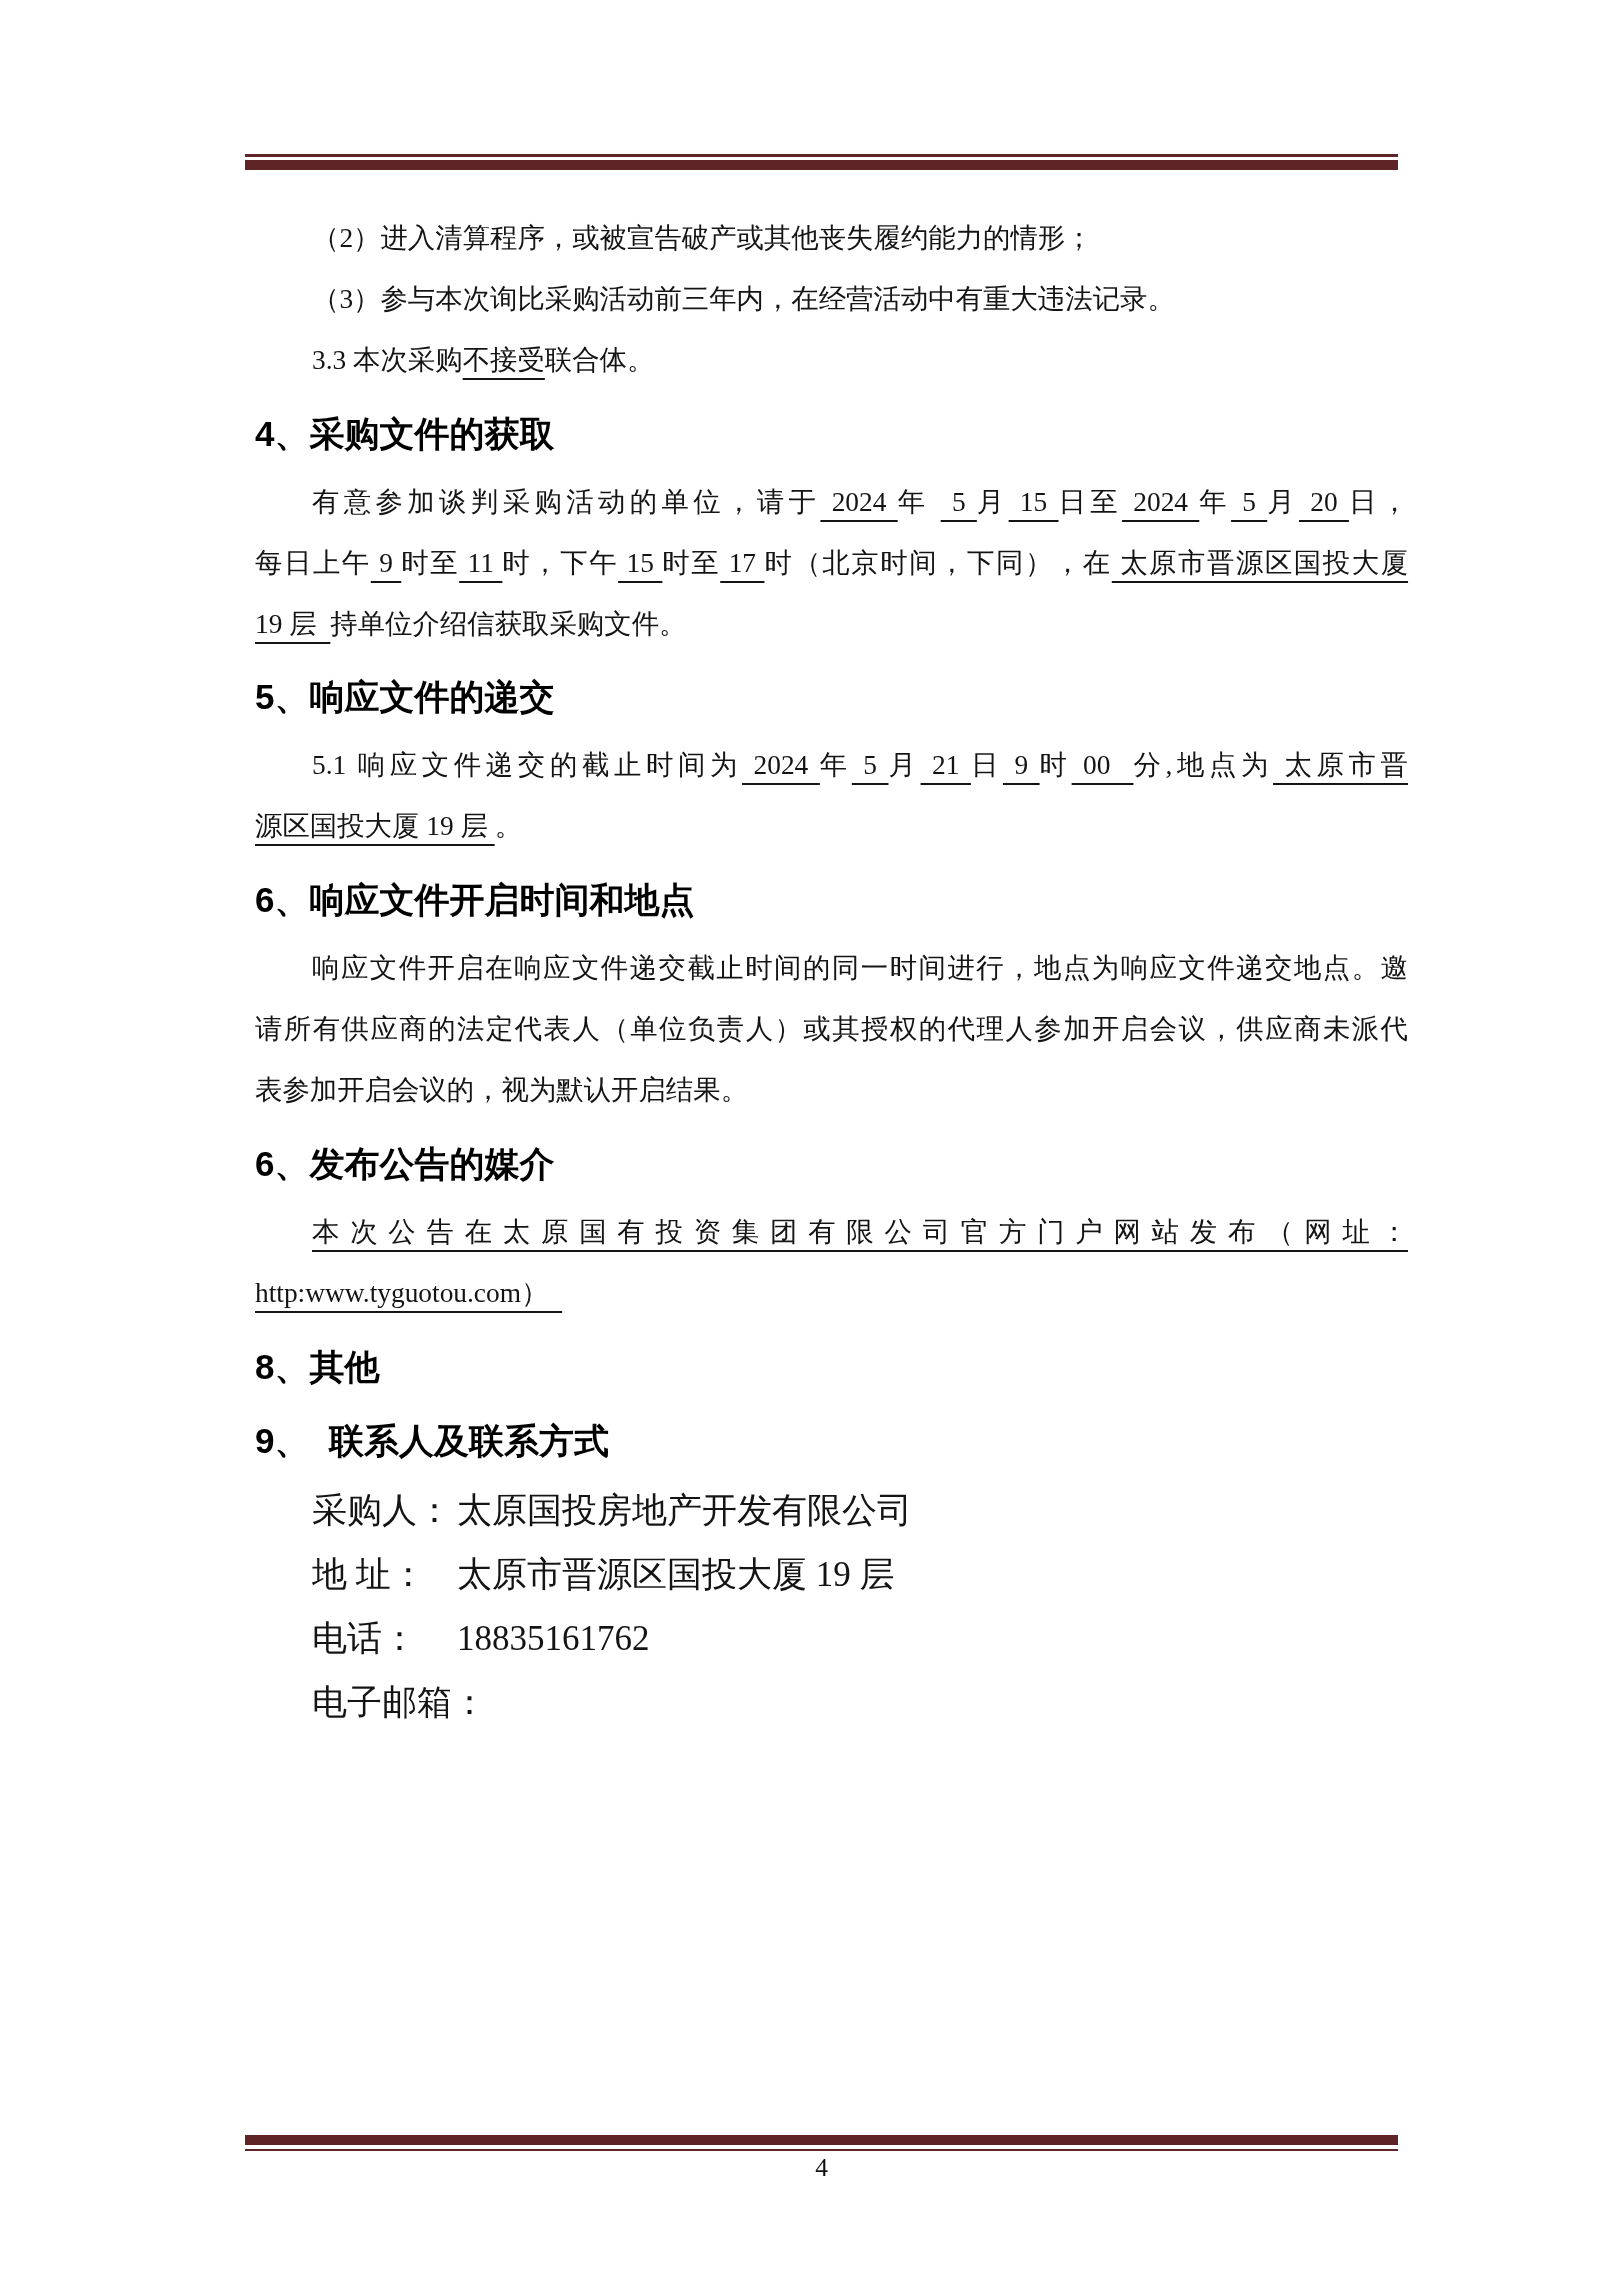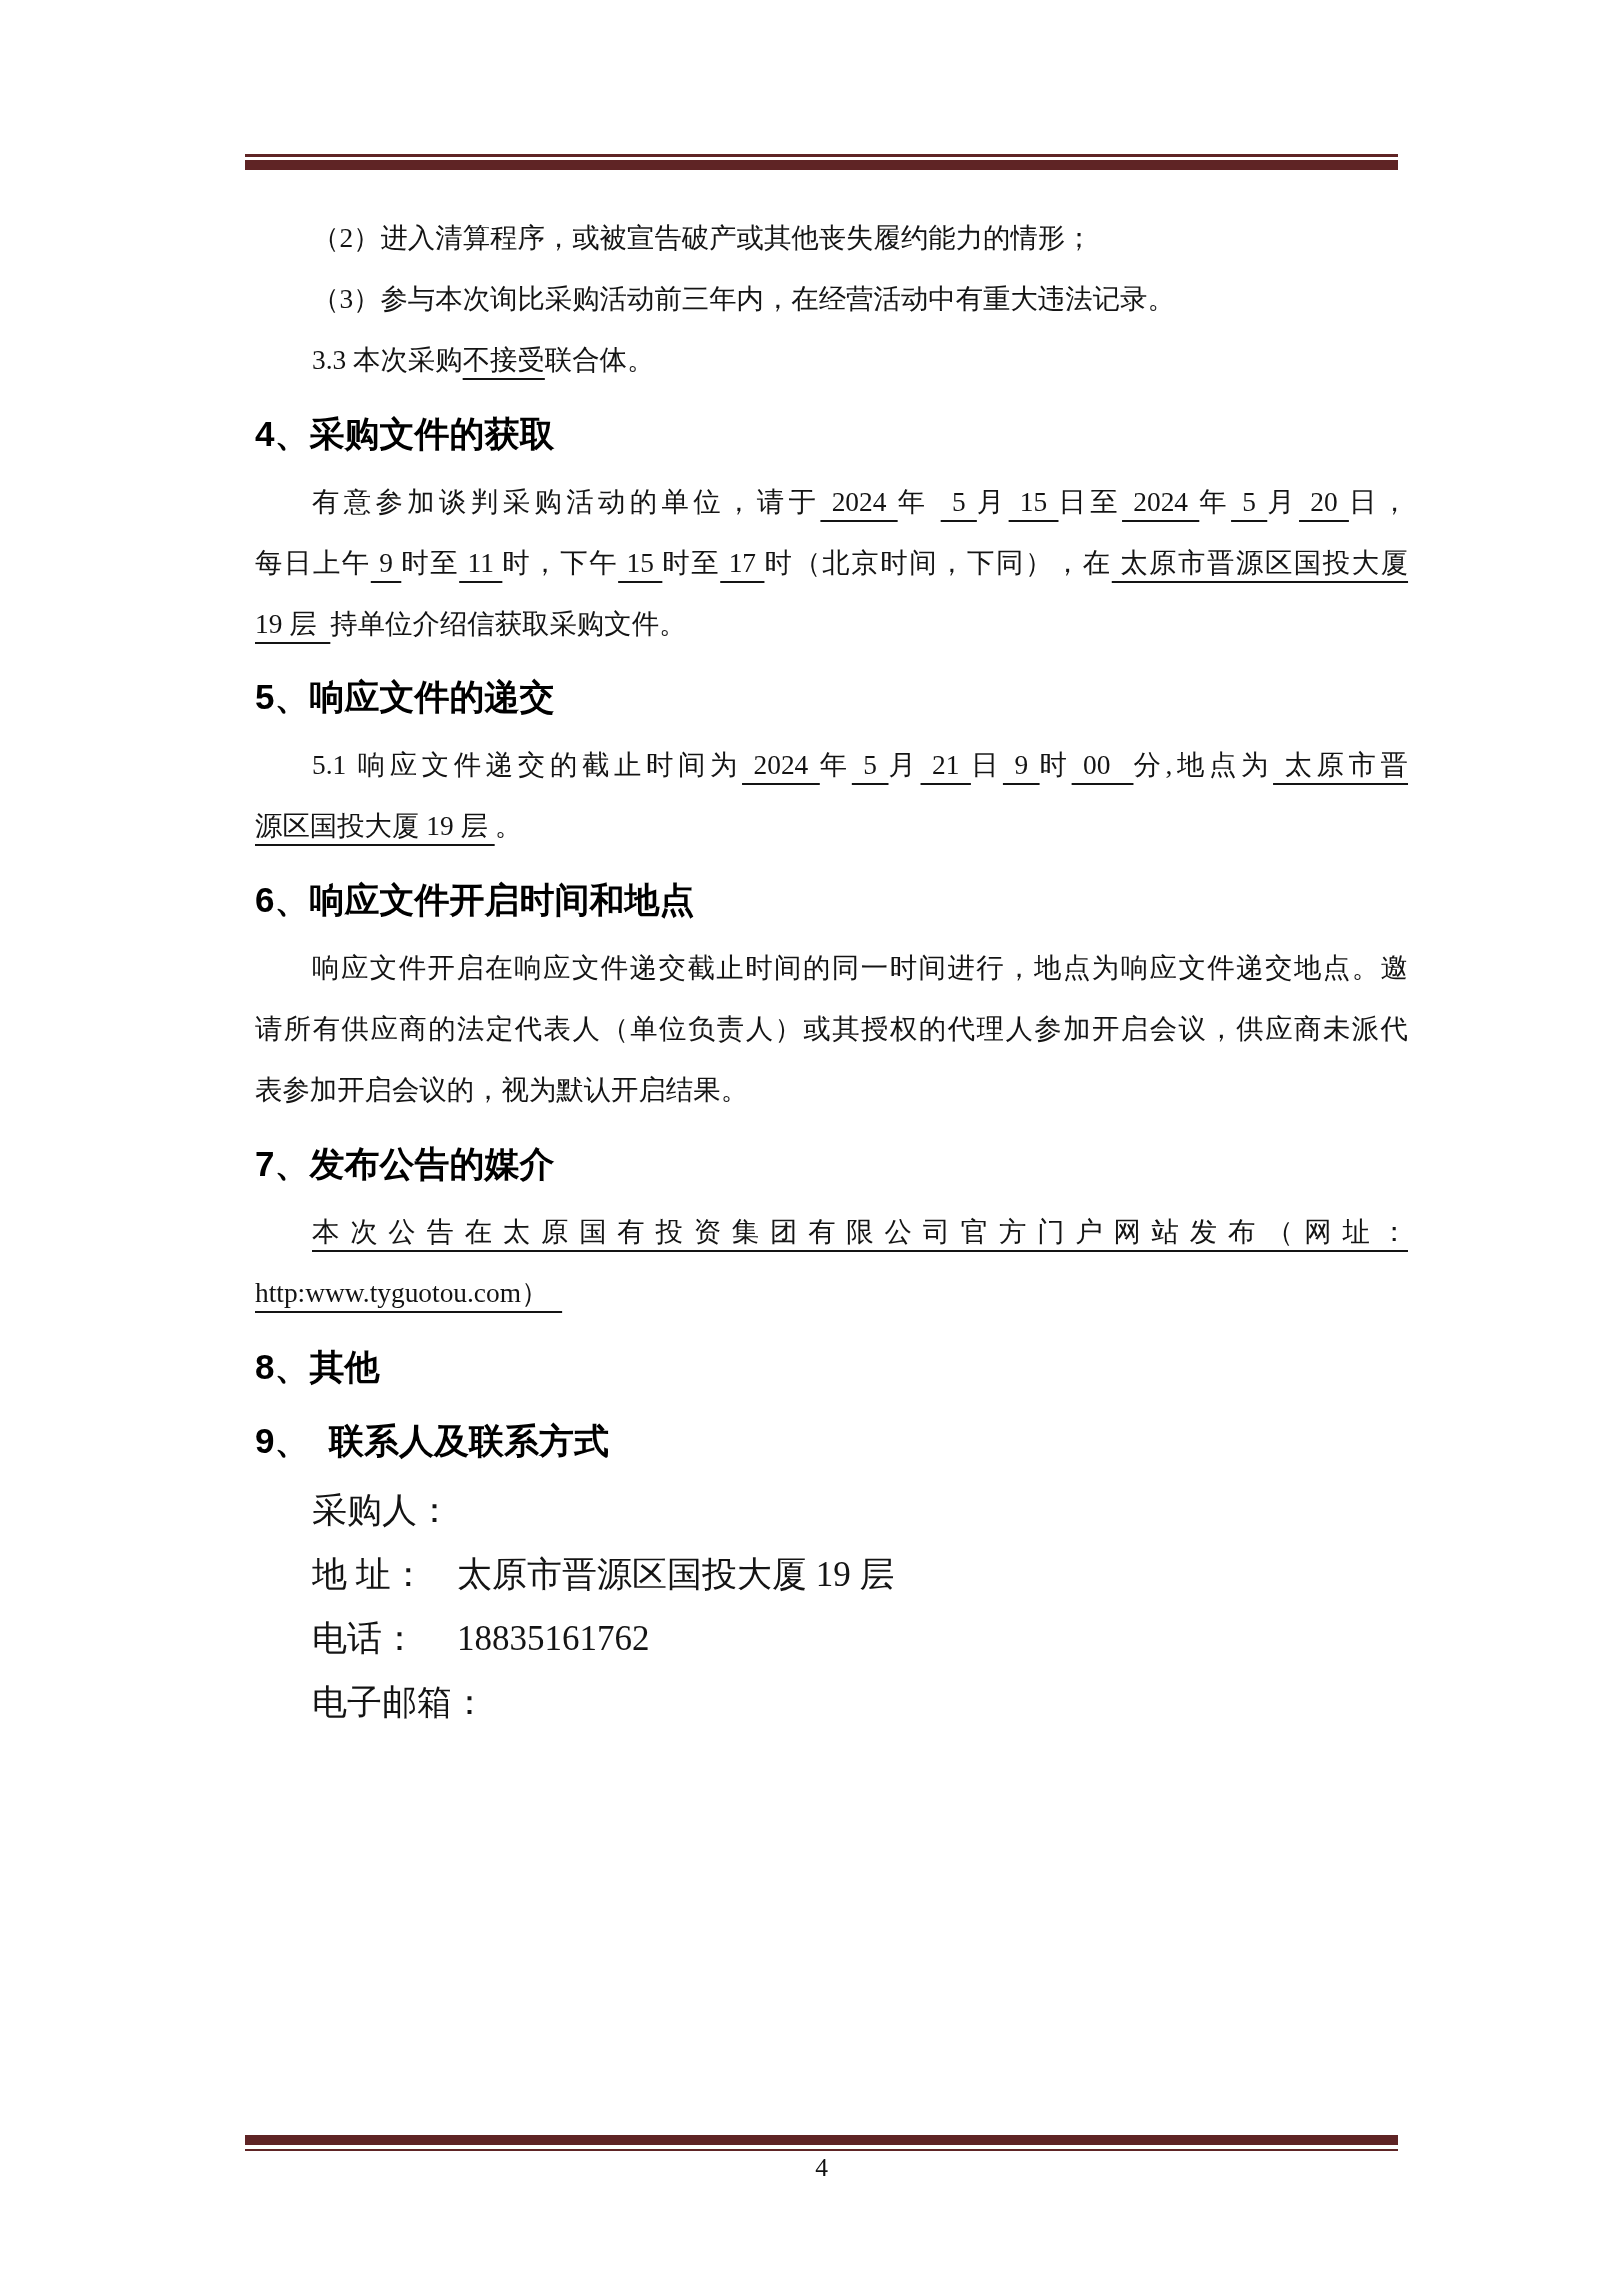--- a/index.html
+++ b/index.html
@@ -47,27 +47,28 @@
     <div class="line fill indent"><span>有意参加谈判采购活动的单位，请于</span><span class="u">&nbsp;2024&nbsp;</span><span>年&nbsp;</span><span class="u">&nbsp;5&nbsp;</span><span>月</span><span class="u">&nbsp;15&nbsp;</span><span>日至</span><span class="u">&nbsp;2024&nbsp;</span><span>年</span><span class="u">&nbsp;5&nbsp;</span><span>月</span><span class="u">&nbsp;20&nbsp;</span><span>日，</span></div>
     <div class="line fill"><span>每日上午</span><span class="u">&nbsp;9&nbsp;</span><span>时至</span><span class="u">&nbsp;11&nbsp;</span><span>时，下午</span><span class="u">&nbsp;15&nbsp;</span><span>时至</span><span class="u">&nbsp;17&nbsp;</span><span>时（北京时间，下同），在</span><span class="u">&nbsp;太原市晋源区国投大厦</span></div>
     <div class="line"><span class="u">19&nbsp;层&nbsp;&nbsp;</span><span>持单位介绍信获取采购文件。</span></div>
     <div class="heading">5、响应文件的递交</div>
     <div class="line fill indent"><span>5.1 响应文件递交的截止时间为</span><span class="u">&nbsp;2024&nbsp;</span><span>年</span><span class="u">&nbsp;5&nbsp;</span><span>月</span><span class="u">&nbsp;21&nbsp;</span><span>日</span><span class="u">&nbsp;9&nbsp;</span><span>时</span><span class="u">&nbsp;00&nbsp;&nbsp;</span><span>分,地点为</span><span class="u">&nbsp;太原市晋</span></div>
     <div class="line"><span class="u">源区国投大厦&nbsp;19&nbsp;层&nbsp;</span><span>。</span></div>
     <div class="heading">6、响应文件开启时间和地点</div>
     <div class="line fill indent"><span>响应文件开启在响应文件递交截止时间的同一时间进行，地点为响应文件递交地点。邀</span></div>
     <div class="line fill"><span>请所有供应商的法定代表人（单位负责人）或其授权的代理人参加开启会议，供应商未派代</span></div>
     <div class="line"><span>表参加开启会议的，视为默认开启结果。</span></div>
-    <div class="heading">7、发布公告的媒介</div>
+    <div class="heading">6、发布公告的媒介</div>
     <div class="line fill indent"><span class="u">本次公告在太原国有投资集团有限公司官方门户网站发布（网址：</span></div>
     <div class="line"><span class="u">http:www.tyguotou.com）&nbsp;&nbsp;</span></div>
     <div class="heading">8、其他</div>
     <div class="heading">9、&nbsp;&nbsp;联系人及联系方式</div>
     <div class="contact-row">
       <span class="contact-label">采购人：</span>
+      <span class="contact-value">太原国投房地产开发有限公司</span>
     </div>
     <div class="contact-row">
       <span class="contact-label">地 址：</span>
       <span class="contact-value">太原市晋源区国投大厦 19 层</span>
     </div>
     <div class="contact-row">
       <span class="contact-label">电话：</span>
       <span class="contact-value">18835161762</span>
     </div>
     <div class="contact-row">

